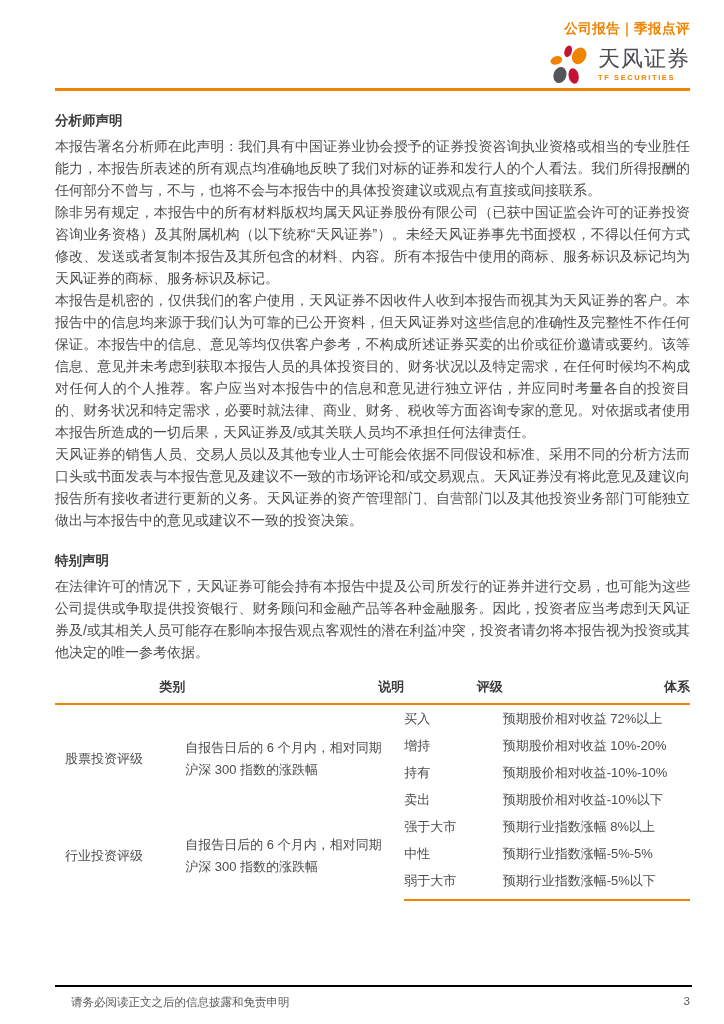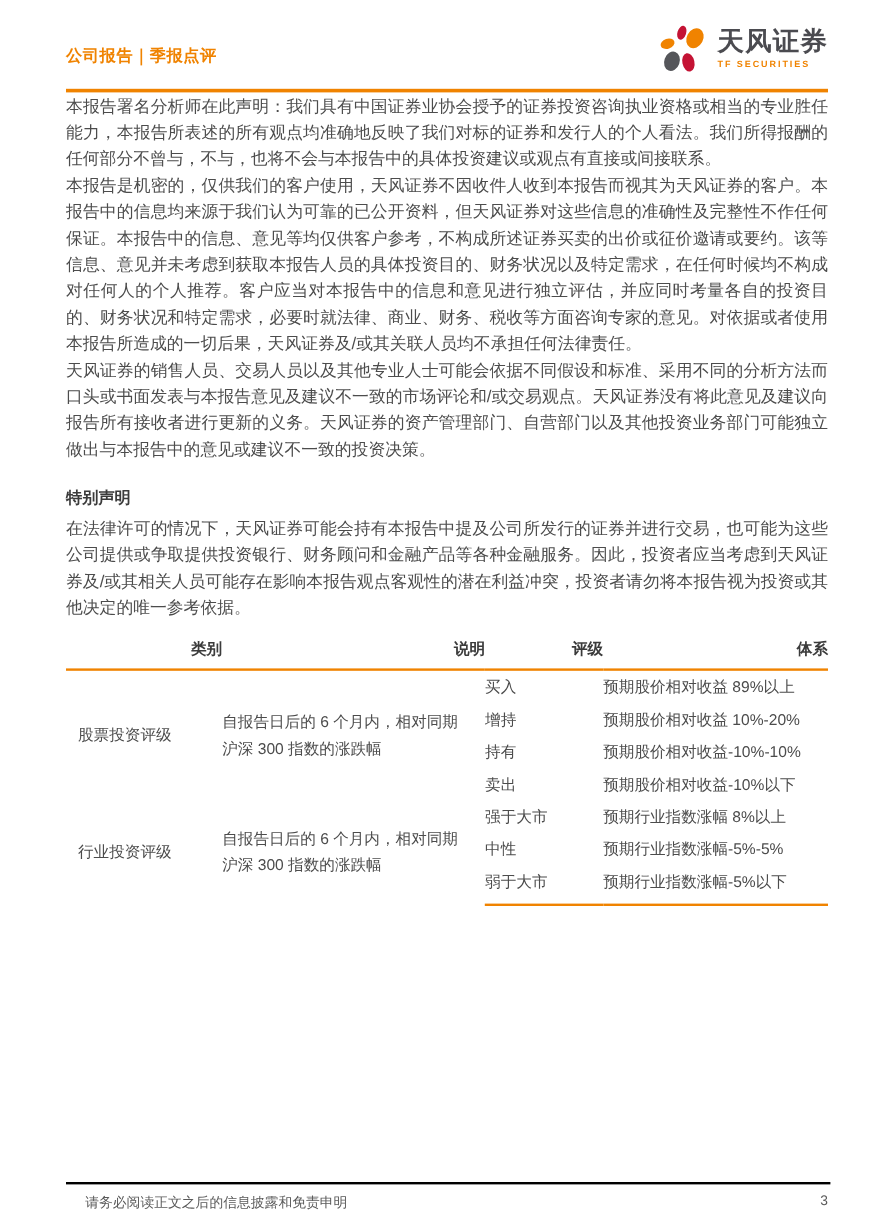--- a/index.html
+++ b/index.html
@@ -10,29 +10,30 @@
     color: #454545;
     position: relative;
     overflow: hidden;
   }
   .page { padding: 20px 34px 0 55px; }
 
   
   .header {
     display: flex; justify-content: space-between; align-items: flex-end;
     border-bottom: 3px solid #F08300;
-    padding-bottom: 12px;
+    padding-bottom: 2px;
+    flex-direction: column;
   }
   .breadcrumb {
     color: #F08300; font-weight: bold; font-size: 13.5px;
     padding-bottom: 6px; letter-spacing: 0.5px;
   }
   .logo { display: flex; align-items: center; gap: 7px; }
   .logo-mark { width: 42px; height: 42px; }
-  .logo-cn { font-size: 22px; font-weight: bold; color: #4B4B50; line-height: 1; letter-spacing: 1px; }
+  .logo-cn { font-size: 22px; font-weight: normal; color: #4B4B50; line-height: 1; letter-spacing: 1px; }
   .logo-en { font-size: 7.5px; color: #F08300; font-weight: bold; letter-spacing: 1.6px; margin-top: 3px; }
 
   
   .section-title { font-size: 13.5px; font-weight: bold; color: #3B3B3B; margin-top: 21px; margin-bottom: 5px; }
   .para { font-size: 14px; line-height: 22px; text-align: justify; color: #4C4C4C; }
 
   
   .rating-table { width: 100%; border-collapse: collapse; margin-top: 10px; font-size: 13px; color: #4C4C4C; }
   .rating-table th {
     text-align: right; font-weight: bold; color: #3B3B3B;
@@ -70,43 +71,45 @@
         <ellipse cx="12" cy="34" rx="7" ry="9" fill="#55565A" transform="rotate(20 12 34)"></ellipse>
         <ellipse cx="27" cy="35" rx="5.5" ry="8.5" fill="#C41334" transform="rotate(-12 27 35)"></ellipse>
       </svg>
       <div>
         <div class="logo-cn">天风证券</div>
         <div class="logo-en">TF SECURITIES</div>
       </div>
     </div>
   </div>
 
+  <div class="section-title">分析师声明</div>
   <p class="para">本报告署名分析师在此声明：我们具有中国证券业协会授予的证券投资咨询执业资格或相当的专业胜任能力，本报告所表述的所有观点均准确地反映了我们对标的证券和发行人的个人看法。我们所得报酬的任何部分不曾与，不与，也将不会与本报告中的具体投资建议或观点有直接或间接联系。</p>
 
+  <p class="para">除非另有规定，本报告中的所有材料版权均属天风证券股份有限公司（已获中国证监会许可的证券投资咨询业务资格）及其附属机构（以下统称“天风证券”）。未经天风证券事先书面授权，不得以任何方式修改、发送或者复制本报告及其所包含的材料、内容。所有本报告中使用的商标、服务标识及标记均为天风证券的商标、服务标识及标记。</p>
   <p class="para">本报告是机密的，仅供我们的客户使用，天风证券不因收件人收到本报告而视其为天风证券的客户。本报告中的信息均来源于我们认为可靠的已公开资料，但天风证券对这些信息的准确性及完整性不作任何保证。本报告中的信息、意见等均仅供客户参考，不构成所述证券买卖的出价或征价邀请或要约。该等信息、意见并未考虑到获取本报告人员的具体投资目的、财务状况以及特定需求，在任何时候均不构成对任何人的个人推荐。客户应当对本报告中的信息和意见进行独立评估，并应同时考量各自的投资目的、财务状况和特定需求，必要时就法律、商业、财务、税收等方面咨询专家的意见。对依据或者使用本报告所造成的一切后果，天风证券及/或其关联人员均不承担任何法律责任。</p>
   <p class="para">天风证券的销售人员、交易人员以及其他专业人士可能会依据不同假设和标准、采用不同的分析方法而口头或书面发表与本报告意见及建议不一致的市场评论和/或交易观点。天风证券没有将此意见及建议向报告所有接收者进行更新的义务。天风证券的资产管理部门、自营部门以及其他投资业务部门可能独立做出与本报告中的意见或建议不一致的投资决策。</p>
 
   <div class="section-title">特别声明</div>
   <p class="para">在法律许可的情况下，天风证券可能会持有本报告中提及公司所发行的证券并进行交易，也可能为这些公司提供或争取提供投资银行、财务顾问和金融产品等各种金融服务。因此，投资者应当考虑到天风证券及/或其相关人员可能存在影响本报告观点客观性的潜在利益冲突，投资者请勿将本报告视为投资或其他决定的唯一参考依据。</p>
 
   <table class="rating-table">
     <thead>
       <tr>
         <th class="c1">类别</th>
         <th class="c2">说明</th>
         <th class="c3">评级</th>
         <th class="c4">体系</th>
       </tr>
     </thead>
     <tbody>
       <tr>
         <td class="c1" rowspan="4">股票投资评级</td>
         <td class="c2 desc-cell" rowspan="4">自报告日后的 6 个月内，相对同期沪深 300 指数的涨跌幅</td>
         <td class="c3">买入</td>
-        <td class="c4">预期股价相对收益 89%以上</td>
+        <td class="c4">预期股价相对收益 72%以上</td>
       </tr>
       <tr>
         <td class="c3">增持</td>
         <td class="c4">预期股价相对收益 10%-20%</td>
       </tr>
       <tr>
         <td class="c3">持有</td>
         <td class="c4">预期股价相对收益-10%-10%</td>
       </tr>
       <tr>

